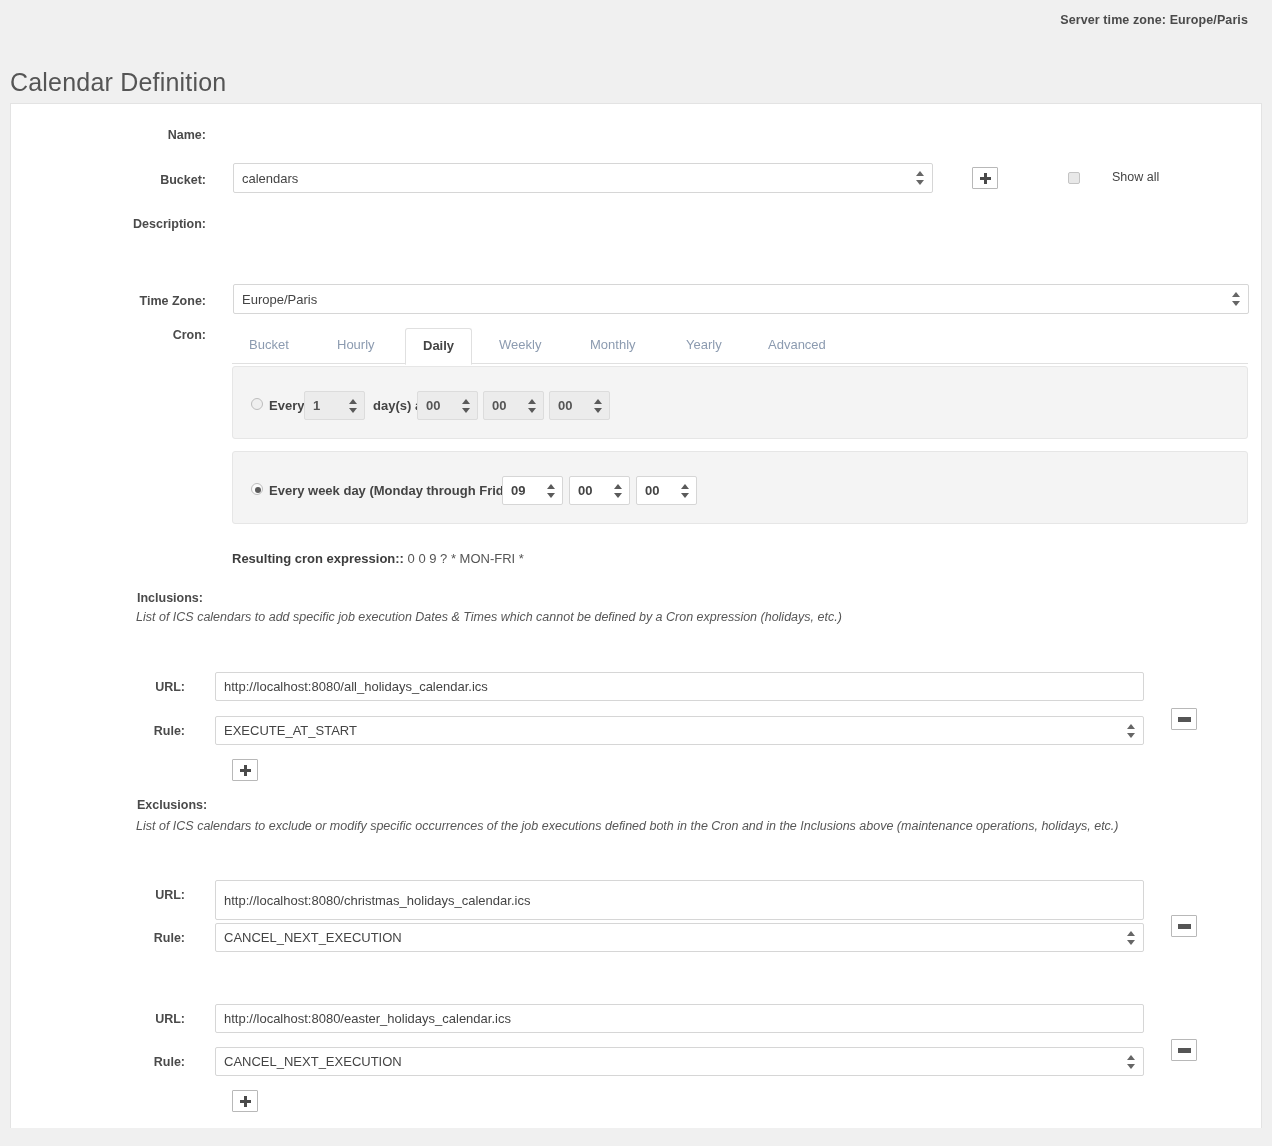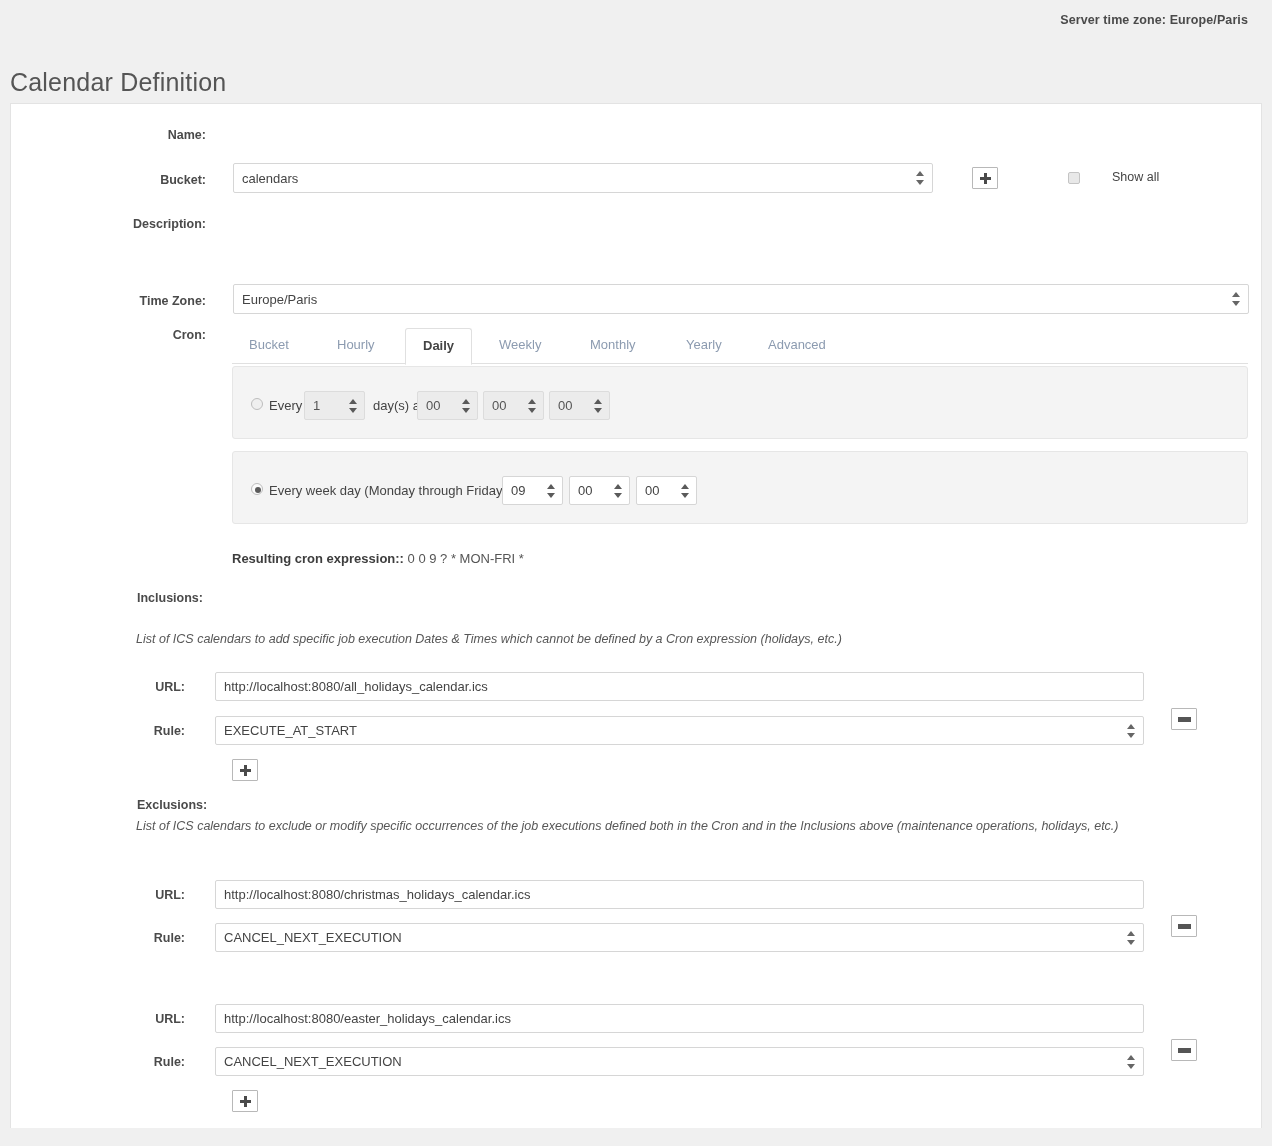--- a/index.html
+++ b/index.html
@@ -163,20 +163,21 @@
   }
 
   
   .cronbox {
     position: absolute;
     left: 232px;
     width: 1016px;
     background: #f4f4f4;
     border: 1px solid #e6e6e6;
     border-radius: 3px;
+    font-weight: bold;
   }
 
   .radio {
     position: absolute;
     width: 12px; height: 12px;
     border-radius: 50%;
     border: 1px solid #bdbdbd;
     background: #efefef;
     cursor: pointer;
   }
@@ -382,21 +383,21 @@
       </span>
   </div>
 </div>
 
 <div class="cron-result">
   <b>Resulting cron expression::</b>
   <span>0 0 9 ? * MON-FRI *</span>
 </div>
 
 <div class="sec-label" style="left:137px; top:591px;">Inclusions:</div>
-<div class="sec-help" style="left:136px; top:632px;text-align:center;">List of ICS calendars to add specific job execution Dates &amp; Times which cannot be defined by a Cron expression (holidays, etc.)</div>
+<div class="sec-help" style="left:136px; top:610px;text-align:center;">List of ICS calendars to add specific job execution Dates &amp; Times which cannot be defined by a Cron expression (holidays, etc.)</div>
 
 <div class="flabel" style="left:95px; top:680px; width:90px;">URL:</div>
 <input class="tinput" type="text" style="position: absolute; left: 215px; top: 672px; width: 929px; height: 29px;" value="http://localhost:8080/all_holidays_calendar.ics">
 
 <div class="flabel" style="left:95px; top:724px; width:90px;">Rule:</div>
 <div class="selwrap" style="left:215px; top:716px; width:929px; height:29px;">
   <div class="sel">
       <span>EXECUTE_AT_START</span>
     </div>
   <span class="sel-arrows">
@@ -413,21 +414,21 @@
   <span style="position:relative;width:11px;height:11px;display:block;">
     <i class="plus-h" style="left:0; top:4px;"></i>
       <i class="plus-v" style="left:4px; top:0;"></i>
   </span>
 </div>
 
 <div class="sec-label" style="left:137px; top:798px;">Exclusions:</div>
 <div class="sec-help" style="left:136px; top:819px;">List of ICS calendars to exclude or modify specific occurrences of the job executions defined both in the Cron and in the Inclusions above (maintenance operations, holidays, etc.)</div>
 
 <div class="flabel" style="left:95px; top:888px; width:90px;">URL:</div>
-<input class="tinput" type="text" style="position: absolute; left: 215px; top: 880px; width: 929px; height: 29px;" value="http://localhost:8080/christmas_holidays_calendar.ics">
+<input class="tinput" type="text" style="position: absolute; left: 215px; top: 880px; width: 929px; height: 40px;" value="http://localhost:8080/christmas_holidays_calendar.ics">
 
 <div class="flabel" style="left:95px; top:931px; width:90px;">Rule:</div>
 <div class="selwrap" style="left:215px; top:923px; width:929px; height:29px;">
   <div class="sel">
       <span>CANCEL_NEXT_EXECUTION</span>
     </div>
   <span class="sel-arrows">
     <i class="up"></i>
       <i class="dn"></i>
   </span>

